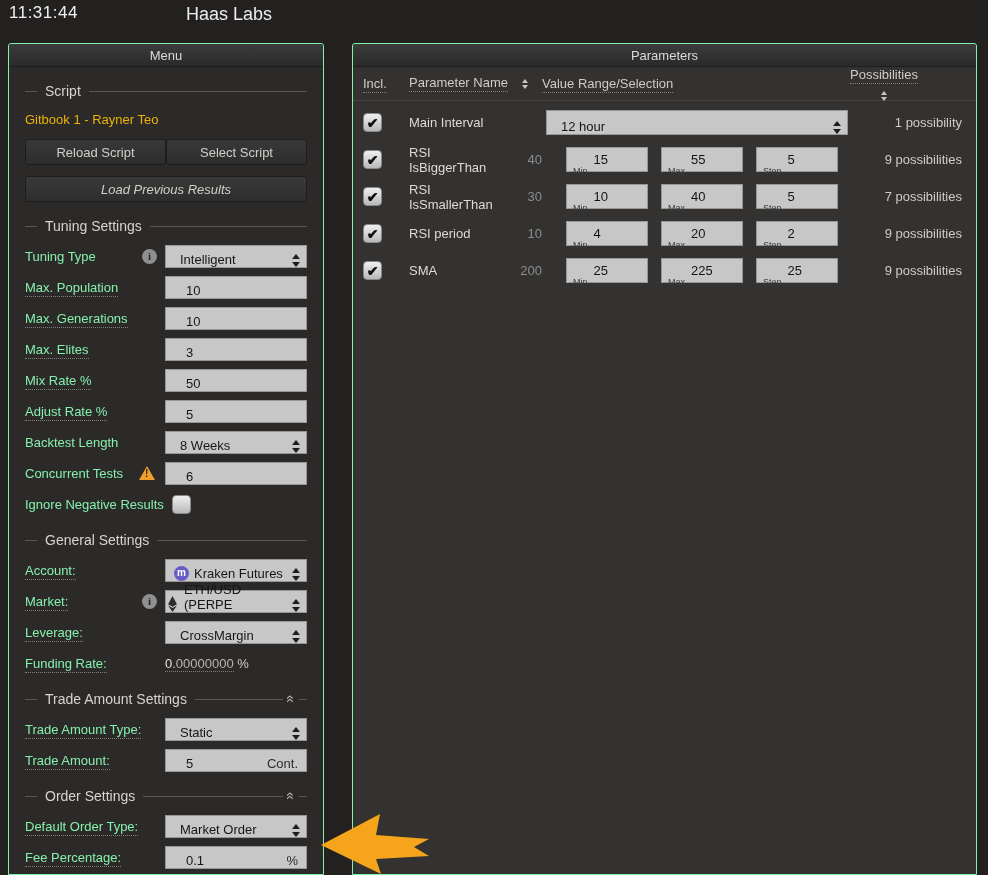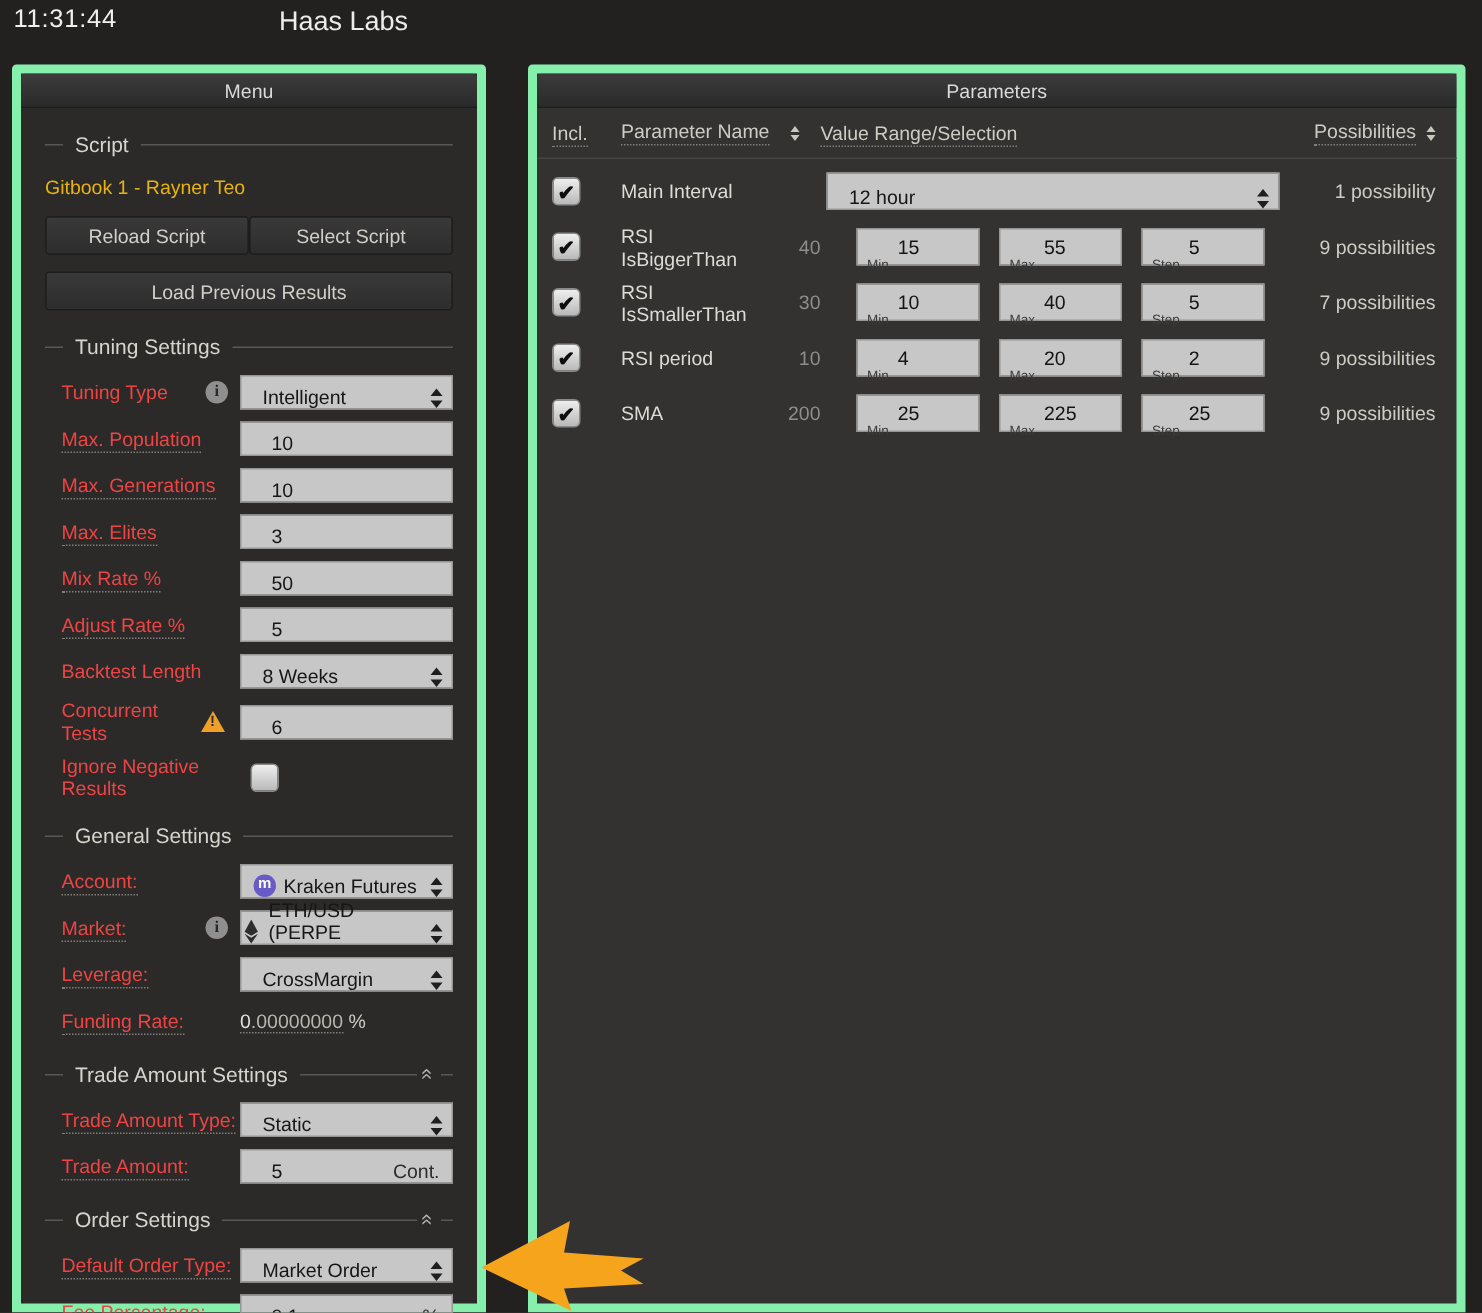--- a/index.html
+++ b/index.html
@@ -9,42 +9,42 @@
     font-family:"Liberation Sans", sans-serif;
     position:relative;
     overflow:hidden;
     color:#ccc9c1;
   }
   
   .topbar-time { position:absolute; left:9px; top:3px; font-size:17px; color:#efefef; letter-spacing:.5px; }
   .topbar-title { position:absolute; left:186px; top:4px; font-size:18px; color:#ececec; }
 
   
-  .panel { position:absolute; top:43px; border:6px solid #86efac; border-radius:3px 3px 0 0; }
+  .panel { position:absolute; top:43px; border:1px solid #86efac; border-radius:3px 3px 0 0; }
   .panel-menu { left:8px; width:316px; height:832px; background:#2b2a29; }
   .panel-params { left:352px; width:625px; height:832px; background:#333231; }
   .panel-header {
     height:23px; line-height:23px; text-align:center;
     color:#dadada; font-size:13px;
     background:linear-gradient(#3c3c3c,#2a2a2a);
     border-bottom:1px solid #1e1e1e;
     border-radius:3px 3px 0 0;
   }
   .menu-body { padding:8px 16px 0 16px; }
 
   
   .section-head { display:flex; align-items:center; color:#d7d4cc; font-size:14px; margin:16px 0 10px 0; }
   .section-head .dash { width:12px; border-top:1px solid #585858; margin-right:8px; }
   .section-head .line { flex:1; border-top:1px solid #585858; margin-left:8px; }
   .section-head .enddash { width:8px; border-top:1px solid #585858; }
   .collapse { color:#b5b2aa; font-size:14px; transform:rotate(90deg); margin:0 4px; cursor:pointer; line-height:10px; }
 
   
   .frow { display:flex; align-items:center; margin:7px 0; min-height:24px; }
-  .flabel { flex:1; color:#ef4444; font-size:13px;margin-left:11px; }
+  .flabel { flex:1; color:#86efac; font-size:13px; }
   .hint { border-bottom:1px dotted #827f78; padding-bottom:1px; }
   .ctrl { width:142px; flex:none; }
 
   .tinput, .tselect {
     height:23px; background:#c7c7c7; border:1px solid #969696;
     color:#161616; font-size:13px; display:flex; align-items:flex-end;
   }
   .tinput { padding:0 8px 0 20px; }
   .tselect { padding:0 6px 0 14px; cursor:pointer; }
   .suffix { margin-left:auto; color:#2c2c2c; }
@@ -52,21 +52,21 @@
   .tri-u { width:0; height:0; border-left:4px solid transparent; border-right:4px solid transparent; border-bottom:5px solid #1e1e1e; }
   .tri-d { width:0; height:0; border-left:4px solid transparent; border-right:4px solid transparent; border-top:5px solid #1e1e1e; }
 
   .btn {
     background:linear-gradient(#393939,#2d2d2d); border:1px solid #1d1d1d; border-radius:3px;
     color:#d2cfc8; font-size:13px; height:26px;
     display:flex; align-items:center; justify-content:center; cursor:pointer;
   }
   .btn-row { display:flex; margin:12px 0 0 0; }
   .btn-row .btn { flex:1; }
-  .btn-full { margin:11px 0 2px 0; }
+  .btn-full { margin:11px 0 2px 0;font-style:italic; }
 
   .script-name { font-size:13px; color:#eab308; margin:13px 0 2px 0; }
 
   .checkbox {
     width:19px; height:19px; border-radius:4px;
     background:linear-gradient(#efefef,#b9b9b9); border:1px solid #8a8a8a;
     display:flex; align-items:center; justify-content:center; cursor:pointer;
   }
   .checkbox .check { color:#0e0e0e; font-size:14px; font-weight:bold; line-height:1; }
 
@@ -87,21 +87,21 @@
   .fr-value { width:142px; flex:none; font-size:13px; color:#cfccc4; }
   .fr-value .num { border-bottom:1px dotted #827f78; color:#b9b6ae; }
   .fr-value .lead { color:#e4e1da; }
 
   
   .tbl-head { display:flex; align-items:center; height:34px; padding:0 10px; font-size:13px; color:#cfccc4;
     border-bottom:1px solid #444342; }
   .c-incl { width:46px; }
   .c-name { width:133px; display:flex; align-items:center; gap:14px; }
   .c-range { flex:1; }
-  .c-poss { width:160px; display:flex; align-items:center; justify-content:flex-end; gap:7px; padding-right:4px; }
+  .c-poss { width:160px; display:flex; align-items:center; justify-content:flex-end; gap:7px; padding-right:4px;flex-direction:column; }
   .sort { display:flex; flex-direction:column; gap:2px; cursor:pointer; }
   .sort .su { width:0; height:0; border-left:3.5px solid transparent; border-right:3.5px solid transparent; border-bottom:4.5px solid #c9c6be; }
   .sort .sd { width:0; height:0; border-left:3.5px solid transparent; border-right:3.5px solid transparent; border-top:4.5px solid #c9c6be; }
 
   .tbl-row { display:flex; align-items:center; height:37px; padding:0 10px; }
   .r-check { width:46px; flex:none; }
   .r-name { width:102px; flex:none; color:#dedbd4; font-size:13px; }
   .r-name-wide { width:137px; flex:none; color:#dedbd4; font-size:13px; }
   .r-cur { width:31px; flex:none; text-align:right; color:#8d8d8d; font-size:13px; margin-right:24px; }
   .mbox { width:82px; height:25px; background:#c7c7c7; border:1px solid #969696;

